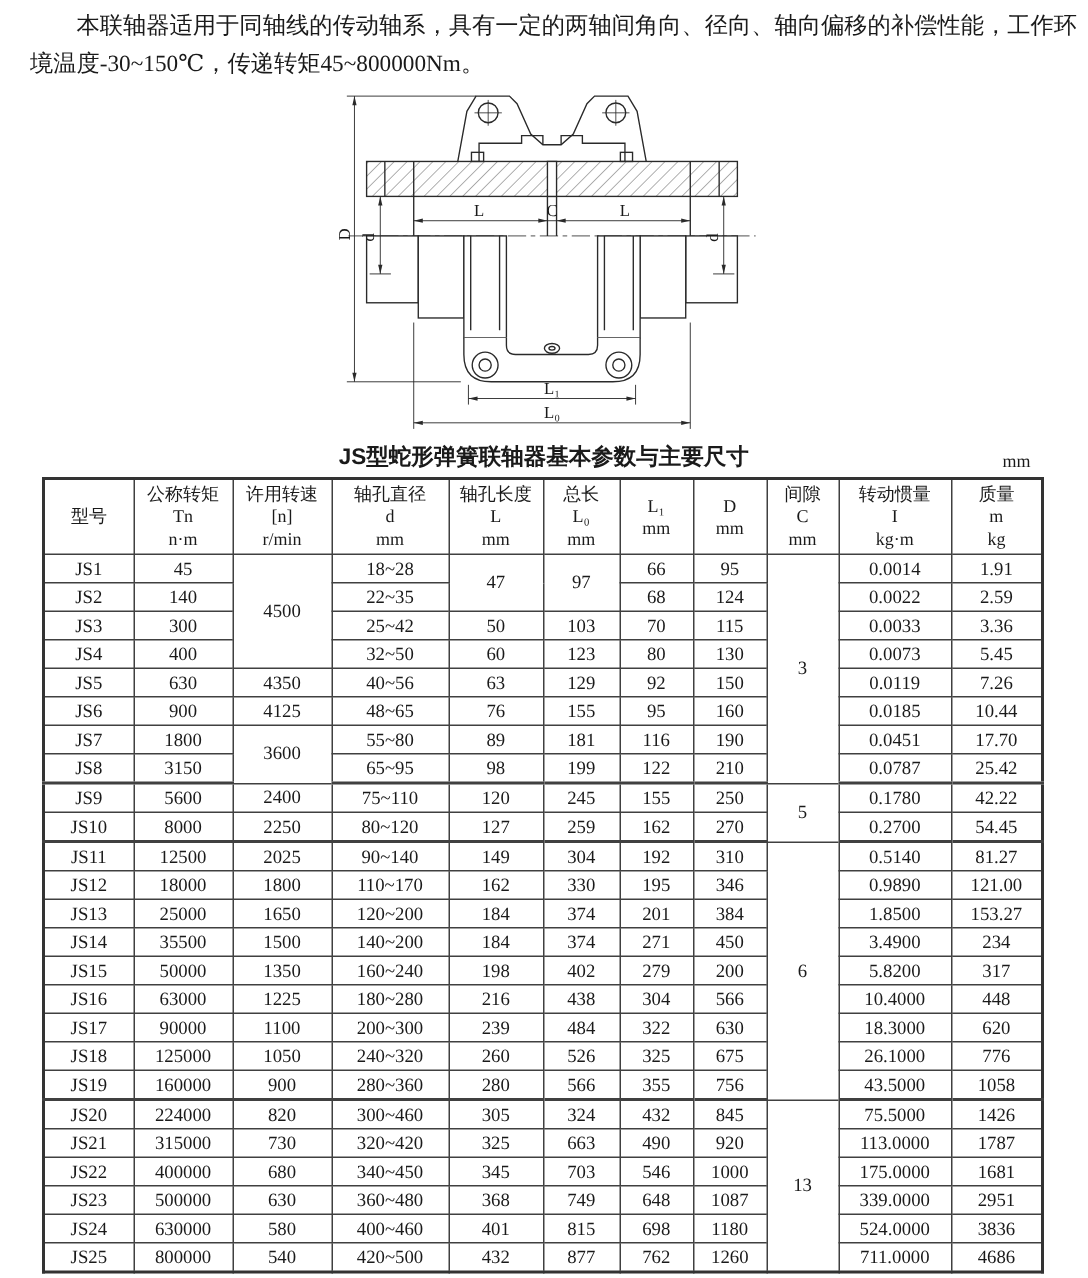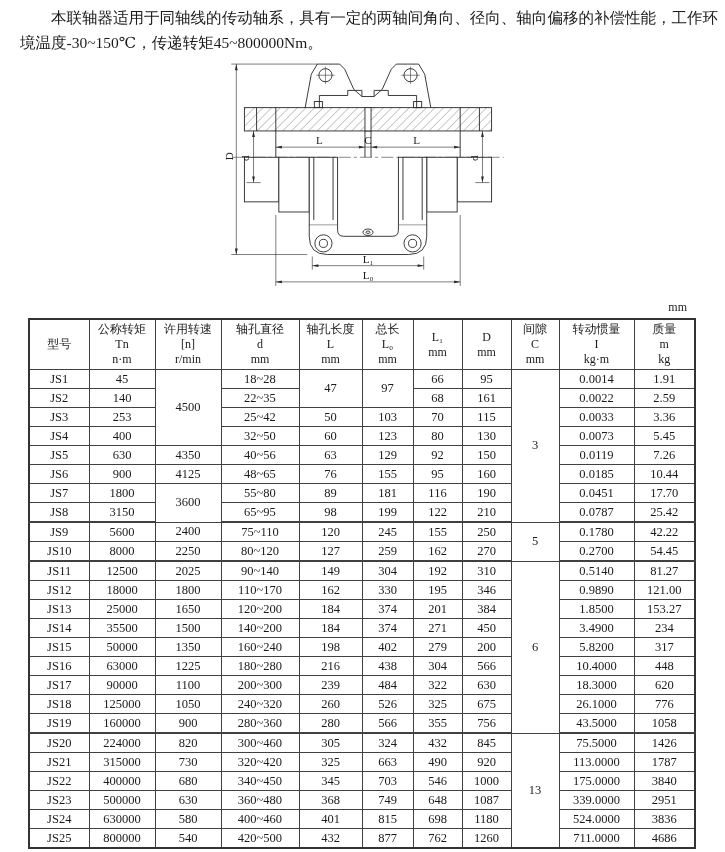--- a/index.html
+++ b/index.html
@@ -137,20 +137,21 @@
     <text x="92" y="85">L</text>
     <text x="140" y="85">C</text>
     <text x="188" y="85">L</text>
     <text x="140" y="202">L₁</text>
     <text x="140" y="218">L₀</text>
   </g>
 </svg>
 </div>
 
 <div class="table-title-line">
+  <span class="table-title">JS型蛇形弹簧联轴器基本参数与主要尺寸</span>
   <span class="table-unit">mm</span>
 </div>
 
 <table class="params">
   <colgroup>
     <col style="width:60px">
       <col style="width:66px">
       <col style="width:66px">
     <col style="width:78px">
       <col style="width:63px">
@@ -228,27 +229,27 @@
         <td>95</td>
         <td rowspan="8" class="thick-bottom">3</td>
         <td>0.0014</td>
         <td>1.91</td>
       </tr>
       <tr>
         <td>JS2</td>
         <td>140</td>
         <td>22~35</td>
         <td>68</td>
-        <td>161</td>
+        <td>124</td>
         <td>0.0022</td>
         <td>2.59</td>
       </tr>
       <tr>
         <td>JS3</td>
-        <td>253</td>
+        <td>300</td>
         <td>25~42</td>
         <td>50</td>
         <td>103</td>
         <td>70</td>
         <td>115</td>
         <td>0.0033</td>
         <td>3.36</td>
       </tr>
       <tr>
         <td>JS4</td>
@@ -470,21 +471,21 @@
       <tr>
         <td>JS22</td>
         <td>400000</td>
         <td>680</td>
         <td>340~450</td>
         <td>345</td>
         <td>703</td>
         <td>546</td>
         <td>1000</td>
         <td>175.0000</td>
-        <td>3840</td>
+        <td>1681</td>
       </tr>
       <tr>
         <td>JS23</td>
         <td>500000</td>
         <td>630</td>
         <td>360~480</td>
         <td>368</td>
         <td>749</td>
         <td>648</td>
         <td>1087</td>

